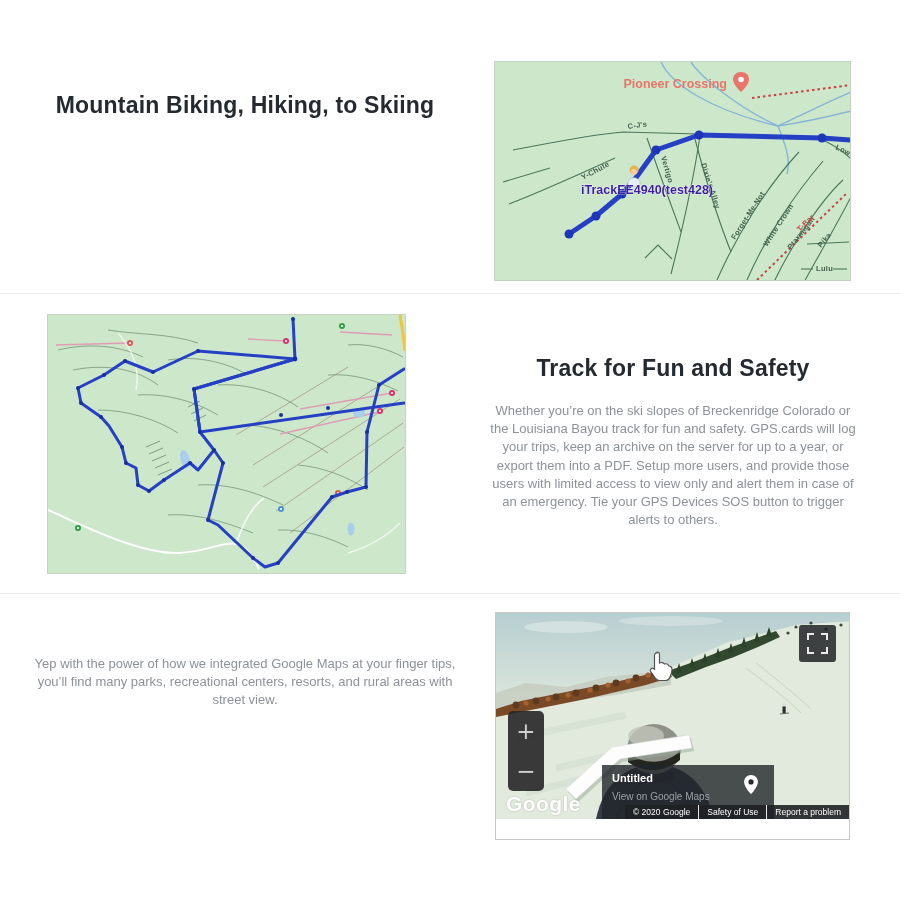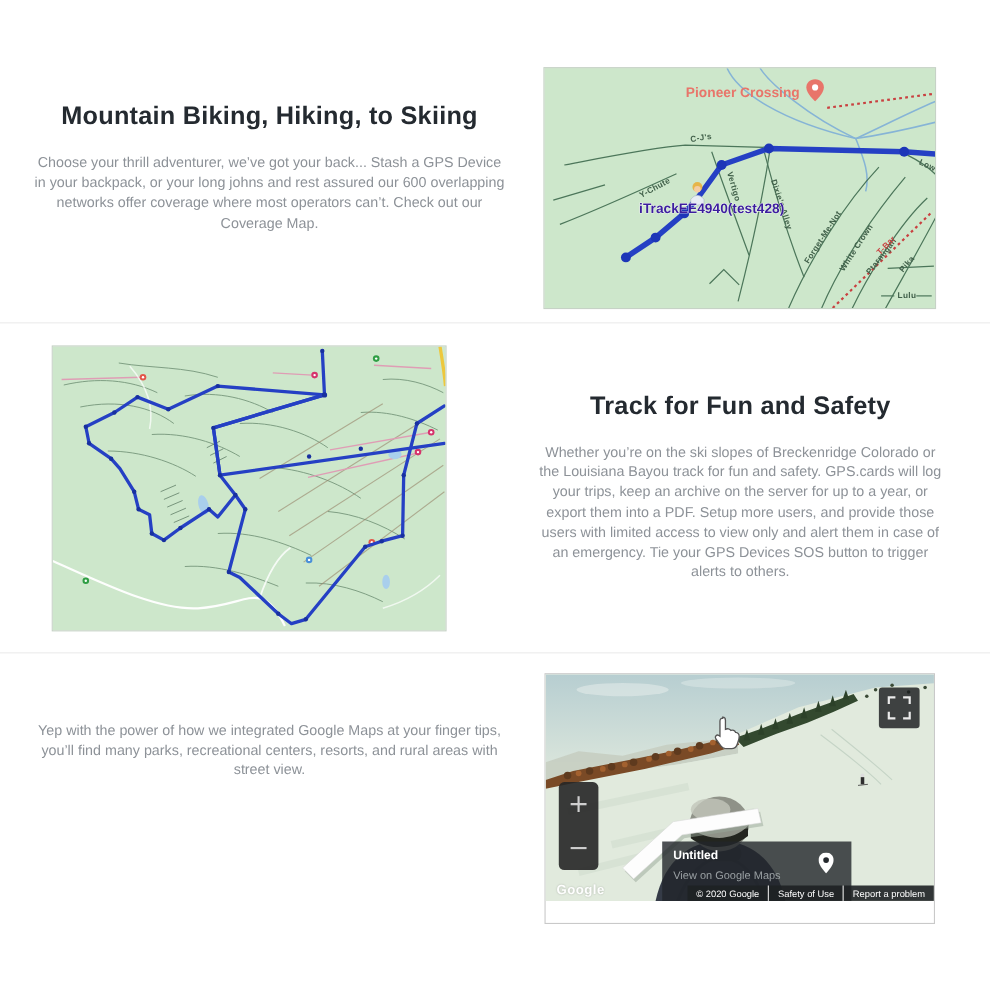--- a/index.html
+++ b/index.html
@@ -17,37 +17,36 @@
             justify-content:space-between;padding:0 10px;box-sizing:border-box;}
   .svheader .t{font-size:11px;color:#4a4a4a;}
   .svheader .c{font-size:10px;color:#666;cursor:pointer;font-weight:700;transform:scaleX(1.6);}
   .svcanvas{position:relative;width:100%;height:206px;overflow:hidden;background:#dfe8dc;}
   .svcanvas>svg{position:absolute;inset:0;}
   .fsbtn{position:absolute;top:12px;right:13px;width:37px;height:37px;border:0;border-radius:3px;
          background:rgba(26,28,30,.82);padding:0;cursor:pointer;}
   .zoomctrl{position:absolute;left:12px;top:98px;width:36px;height:80px;border-radius:5px;
             background:rgba(38,38,38,.9);display:flex;flex-direction:column;}
   .zoomctrl button{flex:1;background:none;border:0;color:#cfcfcf;font-size:23px;line-height:1;cursor:pointer;padding:0;font-family:"DejaVu Sans",sans-serif;}
-  .glogo{position:absolute;left:10px;bottom:3px;color:#fff;font-size:12px;font-weight:600;letter-spacing:.4px;opacity:.95;text-shadow:0 0 2px rgba(0,0,0,.25);}
+  .glogo{position:absolute;left:10px;bottom:3px;color:#fff;font-size:21px;font-weight:600;letter-spacing:.4px;opacity:.95;text-shadow:0 0 2px rgba(0,0,0,.25);}
   .infopanel{position:absolute;left:106px;top:152px;width:172px;height:54px;background:rgba(34,38,42,.8);color:#fff;}
   .infopanel .it{font-size:11px;font-weight:700;margin:7px 0 0 10px;}
   .infopanel .il{font-size:10px;color:#9aa0a3;margin:7px 0 0 10px;cursor:pointer;}
   .infopanel .pin{position:absolute;right:16px;top:10px;}
   .attrib{position:absolute;right:0;bottom:0;display:flex;height:14px;}
   .attrib .seg{background:rgba(30,33,36,.9);color:#fff;font-size:8.5px;line-height:14px;padding:0 8px;white-space:nowrap;}
   .attrib .seg+.seg{border-left:1px solid #e6e6e6;cursor:pointer;}
 </style>
 </head>
 <body>
 
 <div class="page">
 
   <div class="txtcol" style="left:30px;top:92px;width:430px;">
     <h2 class="h">Mountain Biking, Hiking, to Skiing</h2>
-    <p class="p">Choose your thrill adventurer, we’ve got your back... Stash a GPS Device in your backpack, or your long johns and rest assured our 600 overlapping networks offer coverage where most operators can’t. Check out our Coverage Map.</p>
   </div>
 
   <div class="mapbox" style="left:495px;top:62px;width:355px;height:218px;">
     <svg width="355" height="218" viewBox="0 0 355 218">
       <rect width="355" height="218" fill="#cde7cb"></rect>
 
       <g stroke="#86b4d6" stroke-width="1.4" fill="none">
         <path d="M166,0 C176,22 215,48 283,64"></path>
         <path d="M196,0 C205,14 240,44 283,64"></path>
         <path d="M283,64 C305,54 332,40 356,30"></path>

